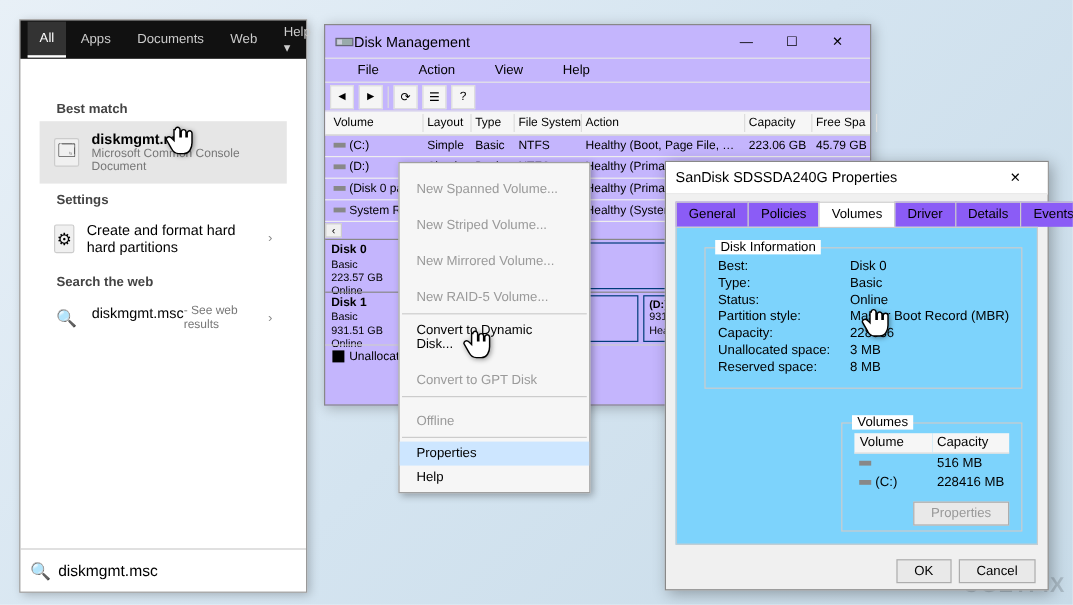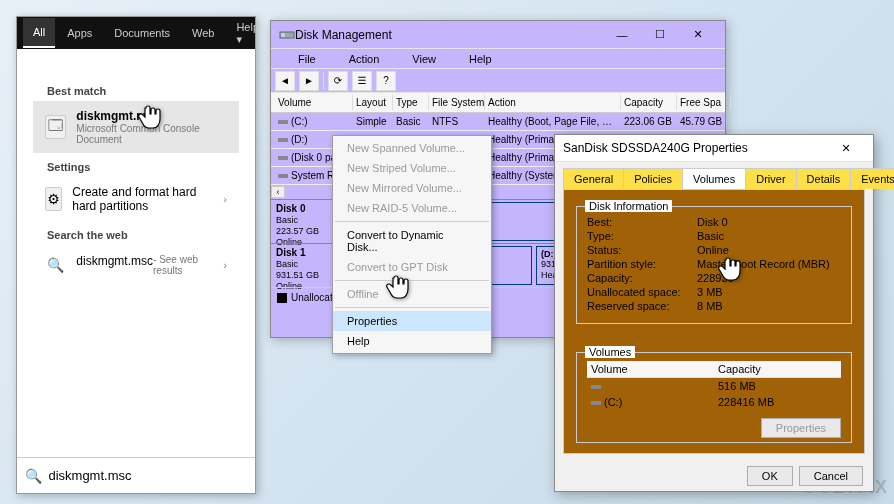--- a/index.html
+++ b/index.html
@@ -49,31 +49,31 @@
 .disk-label b { font-size: 10px; }
 .disk-parts { flex: 1; display: flex; }
 .part { border: 1px solid #003c7a; margin: 2px; padding: 2px 4px; font-size: 9px; line-height: 1.15; overflow: hidden; }
 .part b { font-size: 9px; }
 .legend { height: 20px; display: flex; align-items: center; padding: 0 6px; gap: 14px; font-size: 10px; border-top: 1px solid #ccc; }
 .legend .sw { width: 10px; height: 10px; display: inline-block; margin-right: 4px; vertical-align: middle; }
 
 
 .ctxmenu { position: absolute; left: 332px; top: 135px; width: 160px; background: #f6f6f6; border: 1px solid #a0a0a0; box-shadow: 2px 2px 6px rgba(0,0,0,0.3); font-size: 11px; padding: 2px 0; z-index: 40; }
 .ctxitem { padding: 4px 14px; cursor: pointer; }
-.ctxitem.disabled { color: #9a9a9a; cursor: default; }
+.ctxitem.disabled { color: #9a9a9a; cursor: default; margin-top: 10px; }
 .ctxitem.selected { background: #cde6ff; }
 .ctxsep { height: 1px; background: #ccc; margin: 3px 2px; }
 
 
 .prop-window { position: absolute; left: 554px; top: 134px; width: 320px; height: 358px; background: #f0f0f0; border: 1px solid #888; box-shadow: 3px 3px 12px rgba(0,0,0,0.3); display: flex; flex-direction: column; z-index: 50; }
 .prop-window .titlebar { background: #fff; }
 .tabstrip { display: flex; padding: 6px 8px 0; gap: 0; font-size: 11px; }
-.tabstrip .tab { padding: 4px 10px; border: 1px solid #ccc; background: #fde047; border-bottom: none; margin-right: -1px; cursor: pointer; }
+.tabstrip .tab { padding: 4px 10px; border: 1px solid #ccc; background: #8b5cf6; border-bottom: none; margin-right: -1px; cursor: pointer; }
 .tabstrip .tab.active { background: #fff; position: relative; z-index: 2; }
-.tabbody { flex: 1; margin: 0 8px 6px; background: #a16207; border: 1px solid #ccc; padding: 10px 12px; font-size: 11px; display: flex; flex-direction: column; gap: 22px; }
+.tabbody { flex: 1; margin: 0 8px 6px; background: #7dd3fc; border: 1px solid #ccc; padding: 10px 12px; font-size: 11px; display: flex; flex-direction: column; gap: 22px; align-items: flex-end; }
 .group { border: 1px solid #ccc; padding: 8px 10px 10px; position: relative; margin-top: 6px; }
 .group > .glabel { position: absolute; top: -7px; left: 8px; background: #fff; padding: 0 4px; font-size: 11px; }
 .kv { display: flex; font-size: 11px; padding: 1px 0; }
 .kv .k { width: 110px; }
 .volcols { display: grid; grid-template-columns: 1fr 1fr; font-size: 11px; }
 .volcols .hdr { background: #f6f6f6; border-bottom: 1px solid #ddd; padding: 2px 4px; }
 .volcols .cell { padding: 2px 4px; }
 .prop-btn-row { display: flex; justify-content: flex-end; padding: 6px 10px; gap: 6px; }
 .btn { padding: 3px 14px; font-size: 11px; background: #e9e9e9; border: 1px solid #adadad; cursor: pointer; }
 .btn.disabled { color: #999; cursor: default; }

